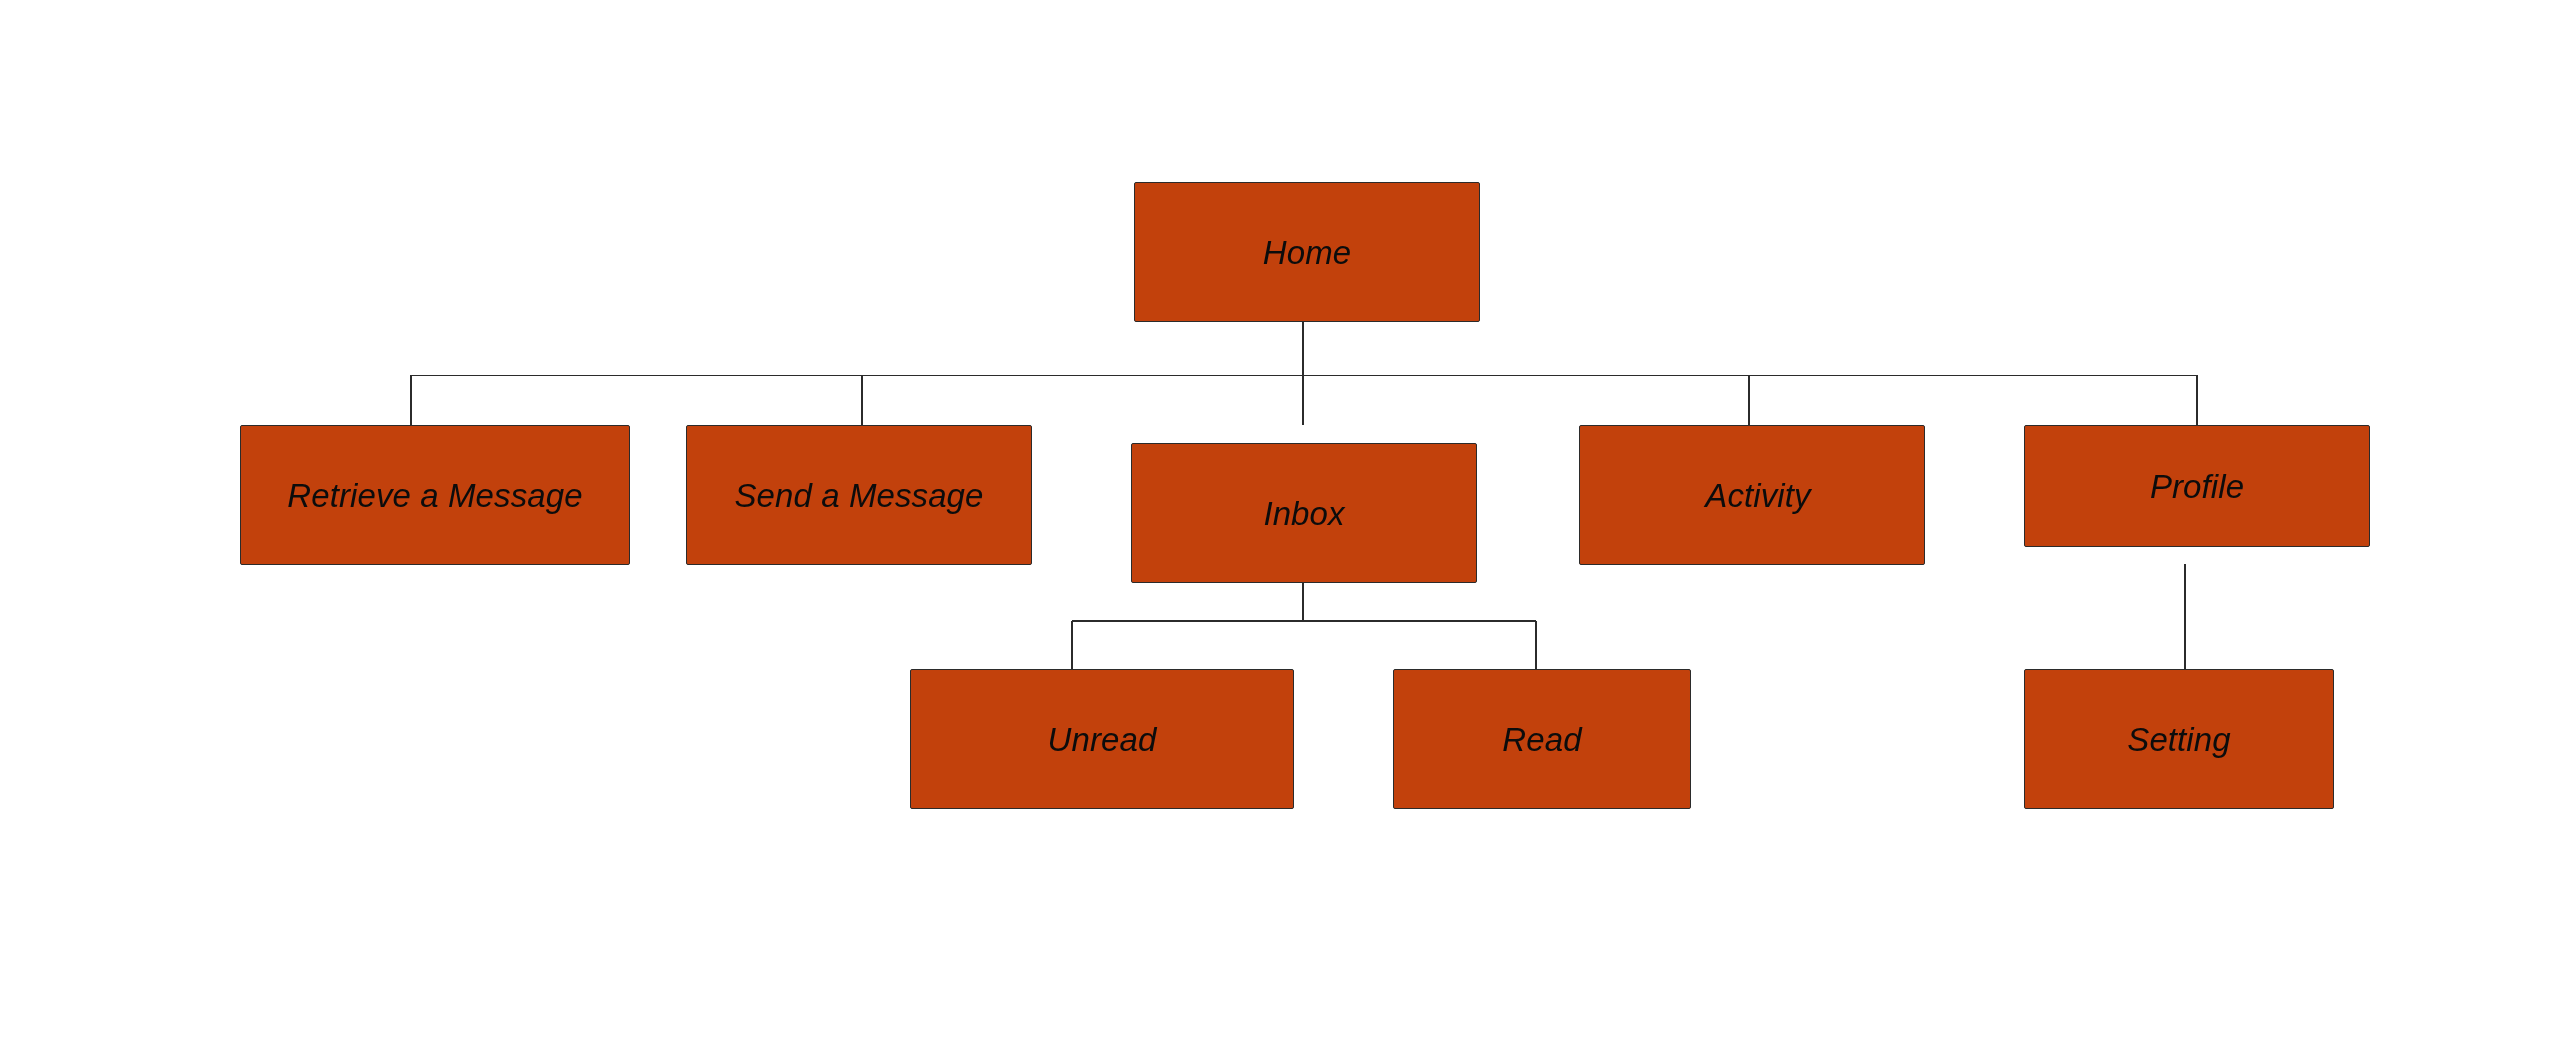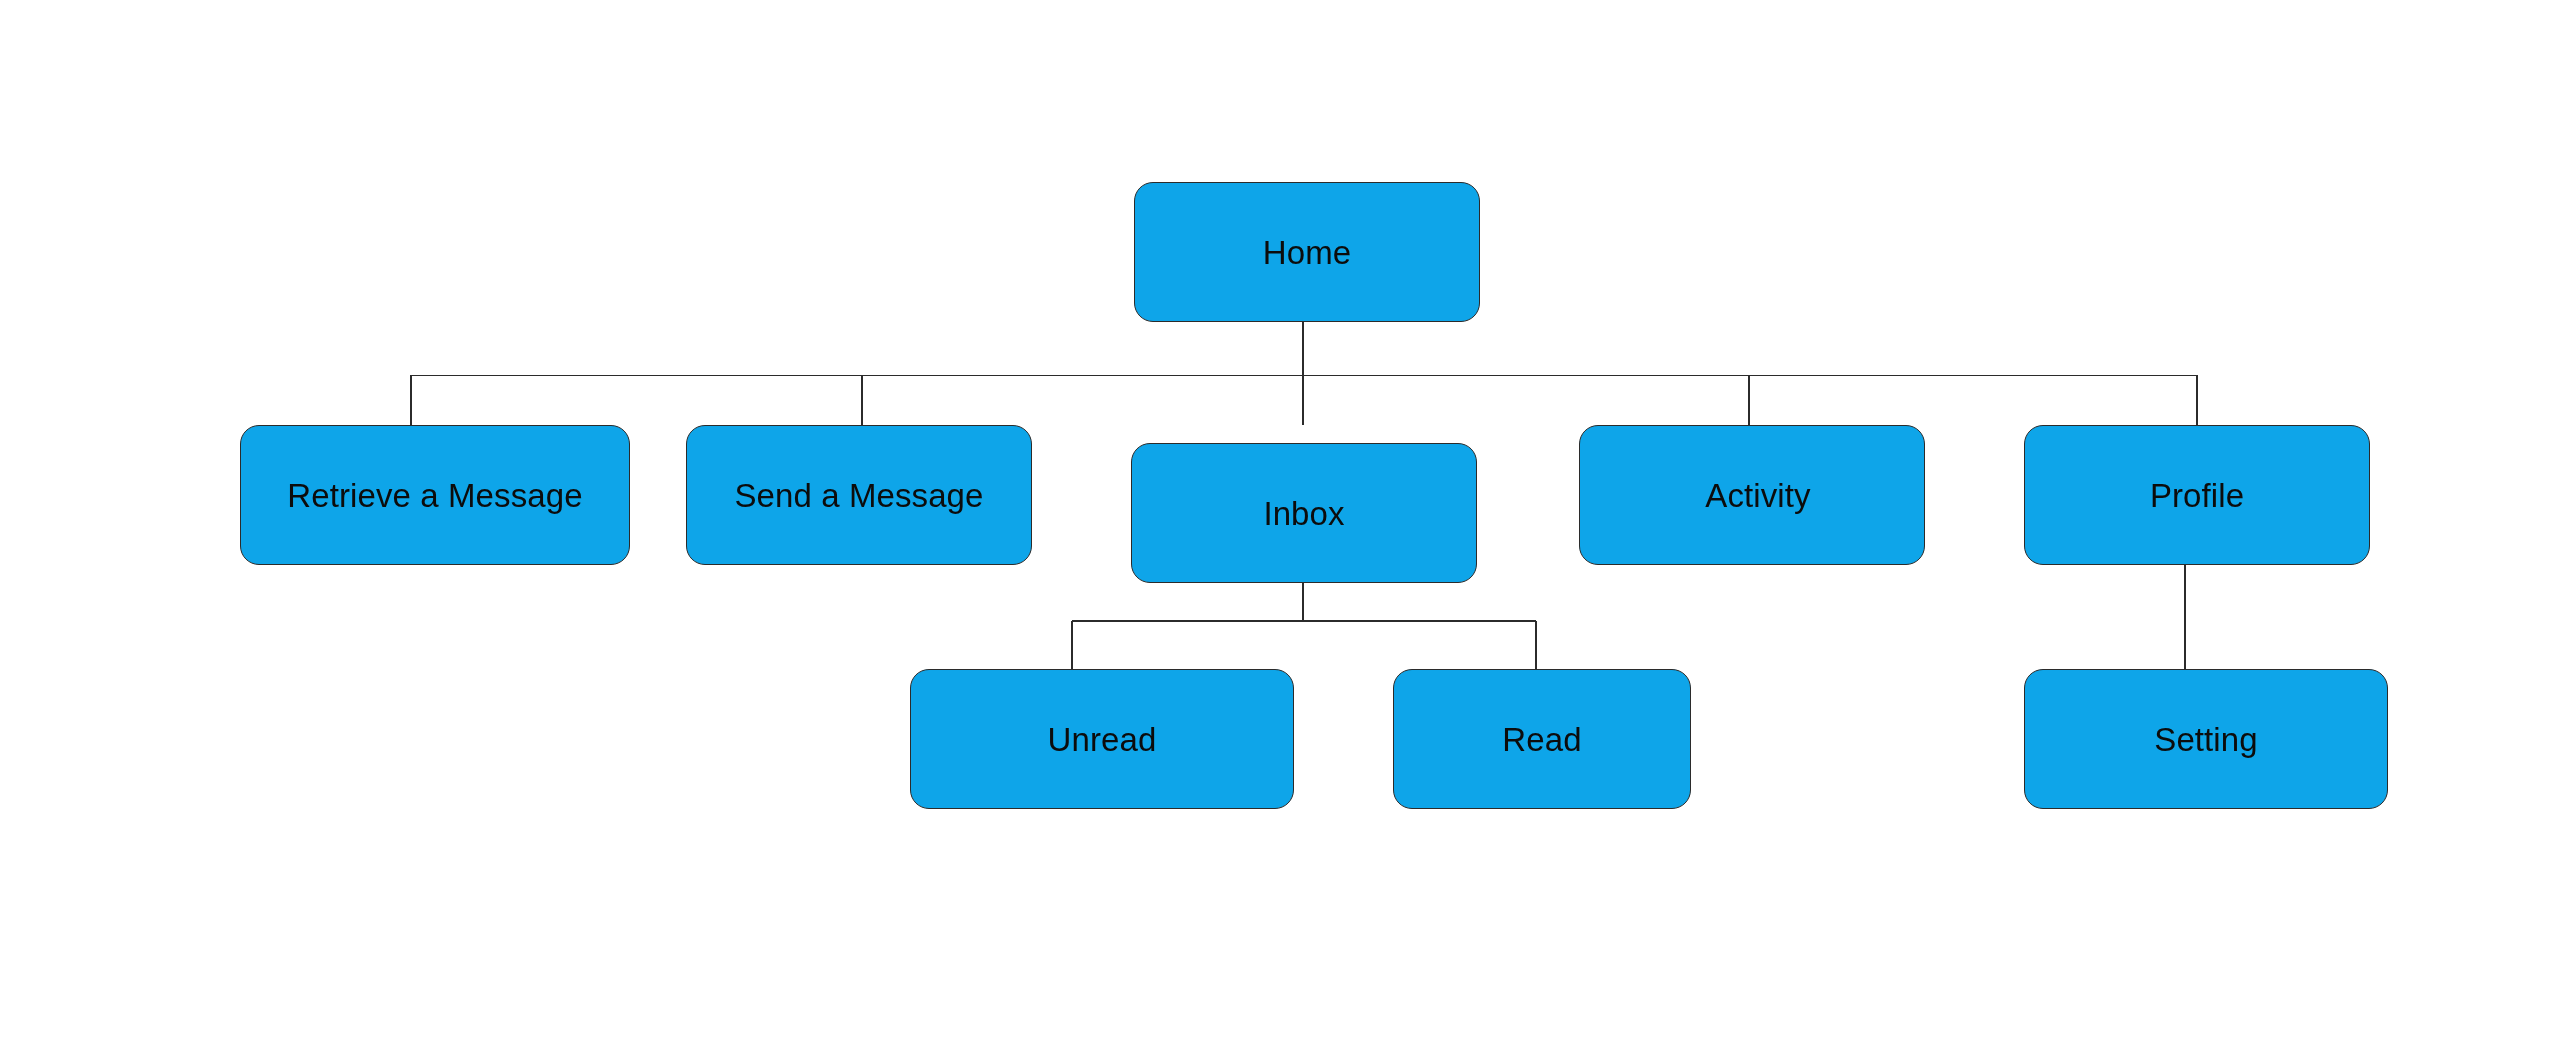--- a/index.html
+++ b/index.html
@@ -23,27 +23,28 @@
     position: absolute;
     left: 0;
     top: 0;
     width: 2576px;
     height: 1045px;
     pointer-events: none;
   }
   .node {
     position: absolute;
     box-sizing: border-box;
-    background: #0ea5e9;
+    background: #c2410c;
     border: 1.7px solid #2b2b2b;
-    border-radius: 19px;
+    border-radius: 2px;
     display: flex;
     align-items: center;
     justify-content: center;
     z-index: 2;
+    font-style: italic;
   }
   .node-label {
     font-family: "Liberation Sans", sans-serif;
     font-size: 33px;
     line-height: 1;
     font-weight: 400;
     color: #0c0c0c;
     letter-spacing: 0.1px;
     white-space: nowrap;
     text-align: center;
@@ -88,30 +89,30 @@
   </div>
 
   <div class="node" style="left:1131px; top:425px; width:346px; height:140px;margin-top:18px;">
     <span class="node-label">Inbox</span>
   </div>
 
   <div class="node" style="left:1579px; top:425px; width:346px; height:140px;padding-left:12px;">
     <span class="node-label">Activity</span>
   </div>
 
-  <div class="node" style="left:2024px; top:425px; width:346px; height:140px;">
+  <div class="node" style="left:2024px; top:425px; width:346px; height:122px;">
     <span class="node-label">Profile</span>
   </div>
 
   <div class="node" style="left:910px; top:669px; width:384px; height:140px;">
     <span class="node-label">Unread</span>
   </div>
 
   <div class="node" style="left:1353px; top:669px; width:298px; height:140px;margin-left:40px;">
     <span class="node-label">Read</span>
   </div>
 
-  <div class="node" style="left:2024px; top:669px; width:364px; height:140px;">
+  <div class="node" style="left:2024px; top:669px; width:310px; height:140px;">
     <span class="node-label">Setting</span>
   </div>
 
 </div>
 
 
 </body></html>

